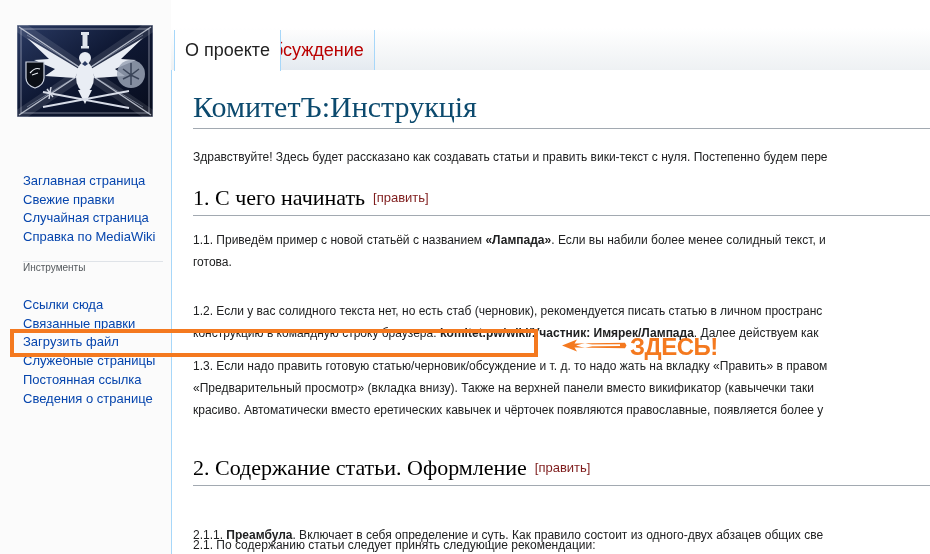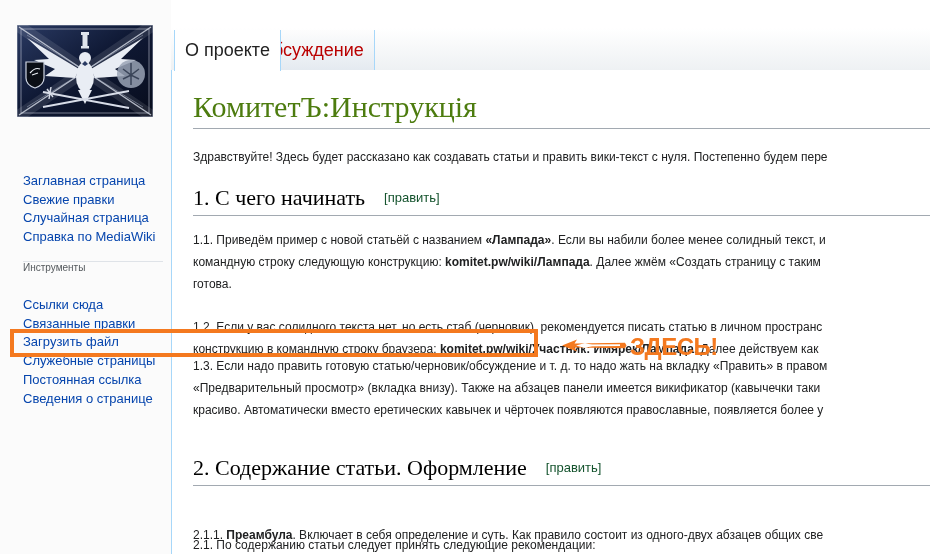--- a/index.html
+++ b/index.html
@@ -25,33 +25,33 @@
   .nav1{top:172px;}
   .tools-header{position:absolute;left:23px;top:261px;width:140px;font-size:10px;color:#54595d;
                 border-top:1px solid #dfe3e8;}
   .nav2{top:296px;}
 
   
   .content{position:absolute;left:171px;top:70px;right:0;bottom:0;background:#fff;
            border-left:1px solid #a7d7f9;overflow:hidden;color:#202122;}
   .content h1{position:absolute;left:21px;right:0;top:18px;margin:0;height:40px;
               font-family:"Liberation Serif",serif;font-size:30px;font-weight:normal;
-              line-height:38px;color:#4d7c0f;border-bottom:1px solid #a2a9b1;white-space:nowrap;}
+              line-height:38px;color:#0c4a6e;border-bottom:1px solid #a2a9b1;white-space:nowrap;}
   .content h2{position:absolute;left:21px;right:0;margin:0;height:30px;
               font-family:"Liberation Serif",serif;font-size:22px;font-weight:normal;
               line-height:26px;color:#000;border-bottom:1px solid #a2a9b1;white-space:nowrap;}
   .h2-1{top:115px;}
   .h2-2{top:385px;}
-  .editsection{font-family:"Liberation Sans",sans-serif;font-size:13px;color:#14532d;
-               margin-left:19px;text-decoration:none;cursor:pointer;vertical-align:3px;}
+  .editsection{font-family:"Liberation Sans",sans-serif;font-size:13px;color:#7f1d1d;
+               margin-left:8px;text-decoration:none;cursor:pointer;vertical-align:3px;}
   .para{position:absolute;left:21px;right:0;font-size:12px;line-height:22px;}
   .tline{white-space:nowrap;overflow:hidden;}
   .p-intro{top:76px;}
   .p-11{top:159px;}
-  .p-12{top:230px;margin-top:16px;}
+  .p-12{top:230px;}
   .p-13{top:285px;}
   .p-21{top:428px;margin-top:36px;}
   .p-211{top:454px;}
 
   
   .hl-box{position:absolute;left:10px;top:329px;width:528px;height:28px;
           border:4px solid #f4791f;box-sizing:border-box;z-index:10;pointer-events:none;}
   .hl-arrow{position:absolute;left:561px;top:338px;width:66px;height:15px;z-index:10;}
   .hl-label{position:absolute;left:630px;top:333px;z-index:10;
             font-size:24px;font-weight:bold;color:#f4791f;letter-spacing:-0.5px;}
@@ -125,32 +125,31 @@
     <h1>КомитетЪ:Инструкція</h1>
 
     <div class="para p-intro">
       <div class="tline">Здравствуйте! Здесь будет рассказано как создавать статьи и править вики-текст с нуля. Постепенно будем пере</div>
     </div>
 
     <h2 class="h2-1"><span>1. С чего начинать</span><a class="editsection">[править]</a></h2>
 
     <div class="para p-11">
       <div class="tline"><span>1.1. Приведём пример с новой статьёй с названием </span><b>«Лампада»</b><span>. Если вы набили более менее солидный текст, и</span></div>
-      <div class="tline"><span>командную строку следующую конструкцию: </span><b>komitet.pw/wiki/Лампада</b><span>. Далее жмём «Создать страницу с таким</span></div>
       <div class="tline"><span>готова.</span></div>
     </div>
 
     <div class="para p-12">
       <div class="tline"><span>1.2. Если у вас солидного текста нет, но есть стаб (черновик), рекомендуется писать статью в личном пространс</span></div>
       <div class="tline"><span>конструкцию в командную строку браузера: </span><b>komitet.pw/wiki/Участник: Имярек/Лампада</b><span>. Далее действуем как</span></div>
     </div>
 
     <div class="para p-13">
       <div class="tline">1.3. Если надо править готовую статью/черновик/обсуждение и т. д. то надо жать на вкладку «Править» в правом</div>
-      <div class="tline">«Предварительный просмотр» (вкладка внизу). Также на абзацев панели имеется викификатор (кавычечки таки</div>
+      <div class="tline">«Предварительный просмотр» (вкладка внизу). Также на верхней панели вместо викификатор (кавычечки таки</div>
       <div class="tline">красиво. Автоматически вместо еретических кавычек и чёрточек появляются православные, появляется более у</div>
     </div>
 
     <h2 class="h2-2"><span>2. Содержание статьи. Оформление</span><a class="editsection">[править]</a></h2>
 
     <div class="para p-21">
       <div class="tline">2.1. По содержанию статьи следует принять следующие рекомендации:</div>
     </div>
 
     <div class="para p-211">

